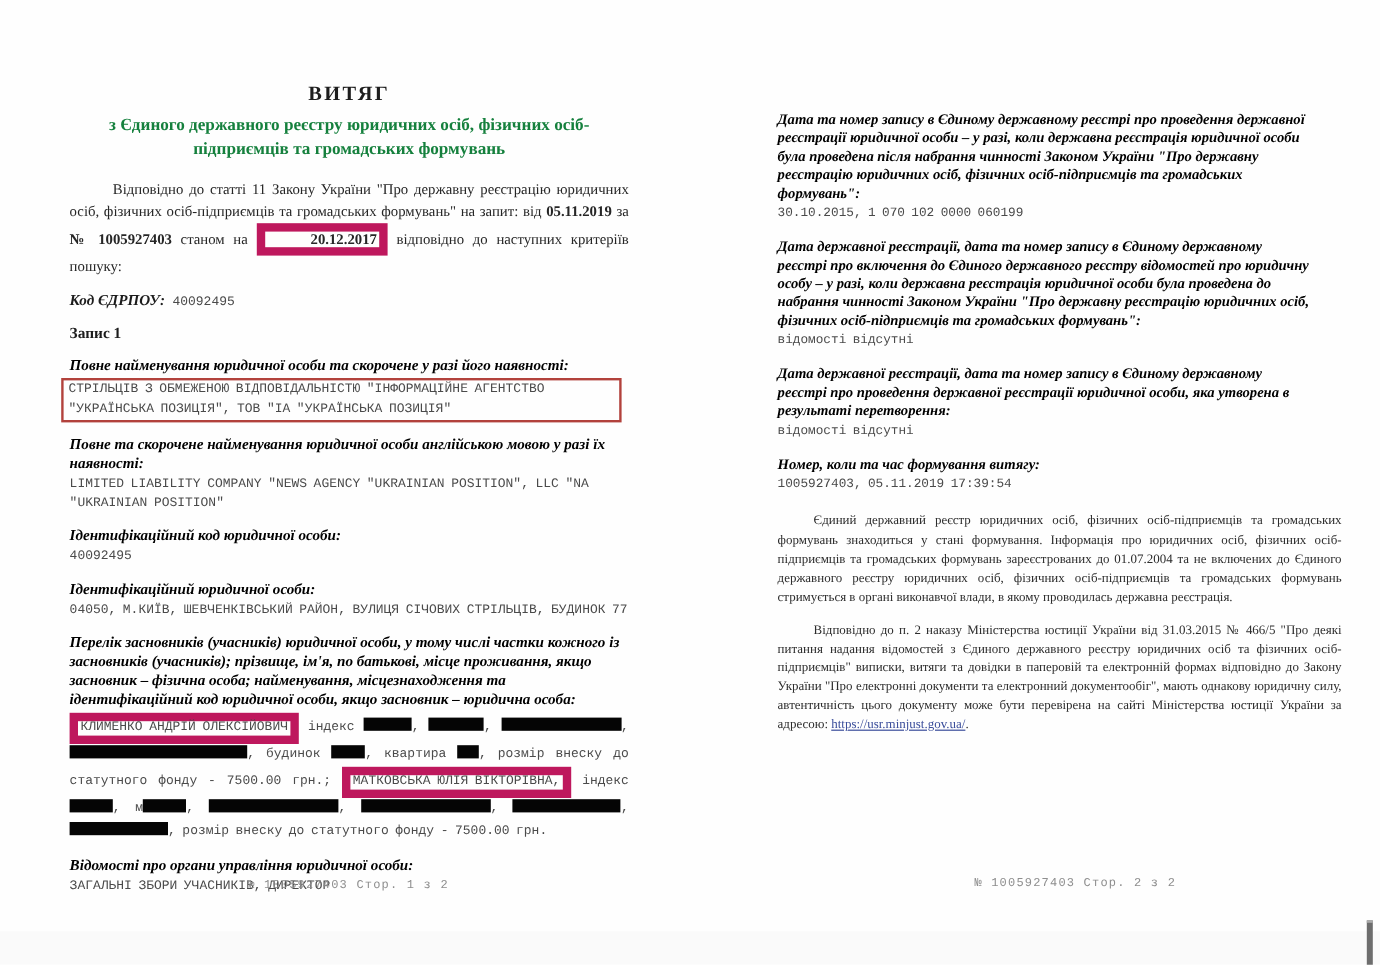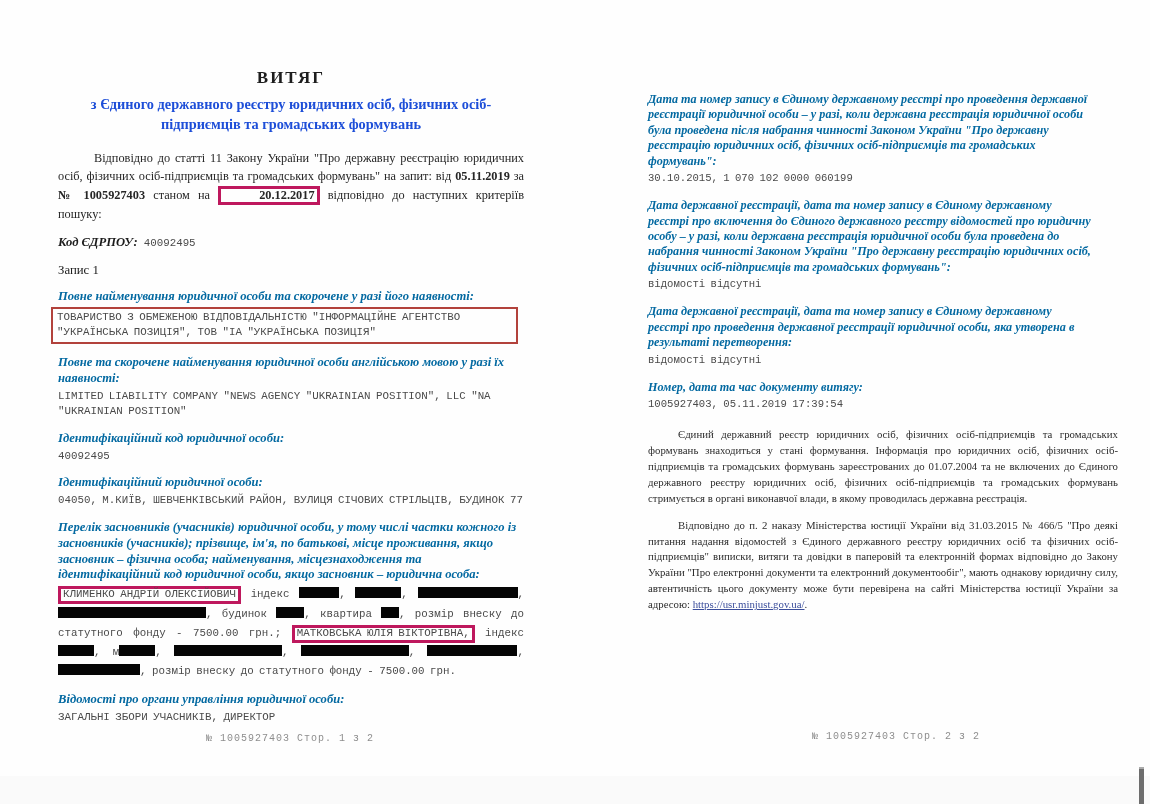--- a/index.html
+++ b/index.html
@@ -3,34 +3,34 @@
 <meta charset="utf-8">
 <style>
   html,body{margin:0;padding:0;}
   body{width:1150px;height:804px;background:#ffffff;font-family:"Liberation Serif", serif;color:#222;}
   .canvas{position:relative;width:1150px;height:804px;overflow:hidden;background:#fefefe;}
   .page{position:absolute;background:transparent;}
   .page1{left:58px;top:68px;width:466px;}
   .page2{left:648px;top:92px;width:470px;}
 
   .doc-title{text-align:center;font-weight:bold;font-size:17px;color:#1d1d1d;letter-spacing:2px;}
-  .doc-subtitle{text-align:center;font-weight:bold;font-size:14.3px;line-height:1.4;color:#1d4ed8;margin-top:6px;padding:0 12px;}
+  .doc-subtitle{text-align:center;font-weight:bold;font-size:14.3px;line-height:1.4;color:#15803d;margin-top:6px;padding:0 12px;}
 
   .para{font-size:12.3px;line-height:1.5;text-align:justify;color:#262626;margin:0;}
   .para.indent{text-indent:36px;}
   .mt16{margin-top:15px;} .mt10{margin-top:9px;}
 
   .label-bi{font-weight:bold;font-style:italic;font-size:12.6px;color:#1c1c1c;}
-  .field-label{font-weight:bold;font-style:italic;font-size:12.6px;line-height:1.26;color:#0369a1;margin-top:11px;}
+  .field-label{font-weight:bold;font-style:italic;font-size:12.6px;line-height:1.26;color:#000000;margin-top:11px;}
   .mono{font-family:"Liberation Mono","DejaVu Sans Mono",monospace;color:#4a4a4a;}
   .field-value{font-family:"Liberation Mono","DejaVu Sans Mono",monospace;font-size:10.8px;line-height:1.45;color:#4a4a4a;margin-top:2px;word-spacing:-1px;}
-  .record{font-weight:normal;font-size:12.8px;color:#1c1c1c;margin-top:11px;}
+  .record{font-weight:bold;font-size:12.8px;color:#1c1c1c;margin-top:11px;}
 
   .redbox-block{display:block;border:2px solid #b2423c;padding:1px 4px;margin-left:-7px;margin-right:6px;}
-  .redbox-inline{display:inline-block;border:3px solid #be185d;padding:0 2px;line-height:1.1;}
+  .redbox-inline{display:inline-block;border:7px solid #be185d;padding:0 2px;line-height:1.1;}
   .founders{text-align:justify;line-height:1.78;}
   .redact{display:inline-block;height:11px;background:#050505;vertical-align:-1px;}
 
   .p2 .field-label{font-size:12.2px;width:444px;margin-top:12px;}
   .p2 .field-value{font-size:10.6px;}
   .note{font-size:10.8px;line-height:1.48;text-align:justify;text-indent:30px;color:#2c2c2c;margin:11px 0 0 0;}
   .link{color:#3a4d9b;text-decoration:underline;cursor:pointer;}
 
   .footer{position:absolute;font-family:"Liberation Mono","DejaVu Sans Mono",monospace;font-size:10px;color:#8e8e8e;letter-spacing:1px;}
   .footer1{left:206px;top:733px;}
@@ -50,21 +50,21 @@
 
     <p class="para indent mt16"><span>Відповідно до статті 11 Закону України "Про державну реєстрацію юридичних осіб, фізичних осіб-підприємців та громадських формувань" на запит:  від </span><b>05.11.2019</b><span> за </span><b>№ 1005927403</b><span> станом на </span><span class="redbox-inline"><b>20.12.2017</b></span><span> відповідно до наступних критеріїв пошуку:</span></p>
 
     <p class="para mt10"><span class="label-bi">Код ЄДРПОУ:</span>&nbsp;&nbsp;<span class="mono" style="font-size:10.8px">40092495</span></p>
 
 
     <div class="record">Запис 1</div>
 
     <div class="field-label">Повне найменування юридичної особи та скорочене у разі його наявності:</div>
     <div class="field-value">
-      <span class="redbox-block"><span>ТОВАРИСТВО З ОБМЕЖЕНОЮ ВІДПОВІДАЛЬНІСТЮ "ІНФОРМАЦІЙНЕ АГЕНТСТВО "УКРАЇНСЬКА ПОЗИЦІЯ", ТОВ "ІА "УКРАЇНСЬКА ПОЗИЦІЯ"</span></span>
+      <span class="redbox-block"><span>СТРІЛЬЦІВ З ОБМЕЖЕНОЮ ВІДПОВІДАЛЬНІСТЮ "ІНФОРМАЦІЙНЕ АГЕНТСТВО "УКРАЇНСЬКА ПОЗИЦІЯ", ТОВ "ІА "УКРАЇНСЬКА ПОЗИЦІЯ"</span></span>
     </div>
 
     <div class="field-label">Повне та скорочене найменування юридичної особи англійською мовою у разі їх наявності:</div>
     <div class="field-value">LIMITED LIABILITY COMPANY "NEWS AGENCY "UKRAINIAN POSITION", LLC "NA "UKRAINIAN POSITION"</div>
 
     <div class="field-label">Ідентифікаційний код юридичної особи:</div>
     <div class="field-value">40092495</div>
 
     <div class="field-label">Ідентифікаційний юридичної особи:</div>
     <div class="field-value">04050, М.КИЇВ, ШЕВЧЕНКІВСЬКИЙ РАЙОН, ВУЛИЦЯ СІЧОВИХ СТРІЛЬЦІВ, БУДИНОК 77</div>
@@ -79,21 +79,21 @@
   <div class="page page2 p2">
     <div class="field-label" style="margin-top:0">Дата та номер запису в Єдиному державному реєстрі про проведення державної реєстрації юридичної особи – у разі, коли державна реєстрація юридичної особи була проведена після набрання чинності Законом України "Про державну реєстрацію юридичних осіб, фізичних осіб-підприємців та громадських формувань":</div>
     <div class="field-value">30.10.2015, 1 070 102 0000 060199</div>
 
     <div class="field-label">Дата державної реєстрації, дата та номер запису в Єдиному державному реєстрі про включення до Єдиного державного реєстру відомостей про юридичну особу – у разі, коли державна реєстрація юридичної особи була проведена до набрання чинності Законом України "Про державну реєстрацію юридичних осіб, фізичних осіб-підприємців та громадських формувань":</div>
     <div class="field-value">відомості відсутні</div>
 
     <div class="field-label">Дата державної реєстрації, дата та номер запису в Єдиному державному реєстрі про проведення державної реєстрації юридичної особи, яка утворена в результаті перетворення:</div>
     <div class="field-value">відомості відсутні</div>
 
-    <div class="field-label">Номер, дата та час документу витягу:</div>
+    <div class="field-label">Номер, коли та час формування витягу:</div>
     <div class="field-value">1005927403, 05.11.2019 17:39:54</div>
 
     <p class="note" style="margin-top:14px">Єдиний державний реєстр юридичних осіб, фізичних осіб-підприємців та громадських формувань знаходиться у стані формування. Інформація про юридичних осіб, фізичних осіб-підприємців та громадських формувань зареєстрованих до 01.07.2004 та не включених до Єдиного державного реєстру юридичних осіб, фізичних осіб-підприємців та громадських формувань стримується в органі виконавчої влади, в якому проводилась державна реєстрація.</p>
 
     <p class="note"><span>Відповідно до п. 2 наказу Міністерства юстиції України від 31.03.2015 № 466/5 "Про деякі питання надання відомостей з Єдиного державного реєстру юридичних осіб та фізичних осіб-підприємців" виписки, витяги та довідки в паперовій та електронній формах відповідно до Закону України "Про електронні документи та електронний документообіг", мають однакову юридичну силу, автентичність цього документу може бути перевірена на сайті Міністерства юстиції України за адресою: </span><a class="link">https://usr.minjust.gov.ua/</a><span>.</span></p>
   </div>
 
   <div class="footer footer1">№ 1005927403 Стор. 1 з 2</div>
   <div class="footer footer2">№ 1005927403 Стор. 2 з 2</div>
 

